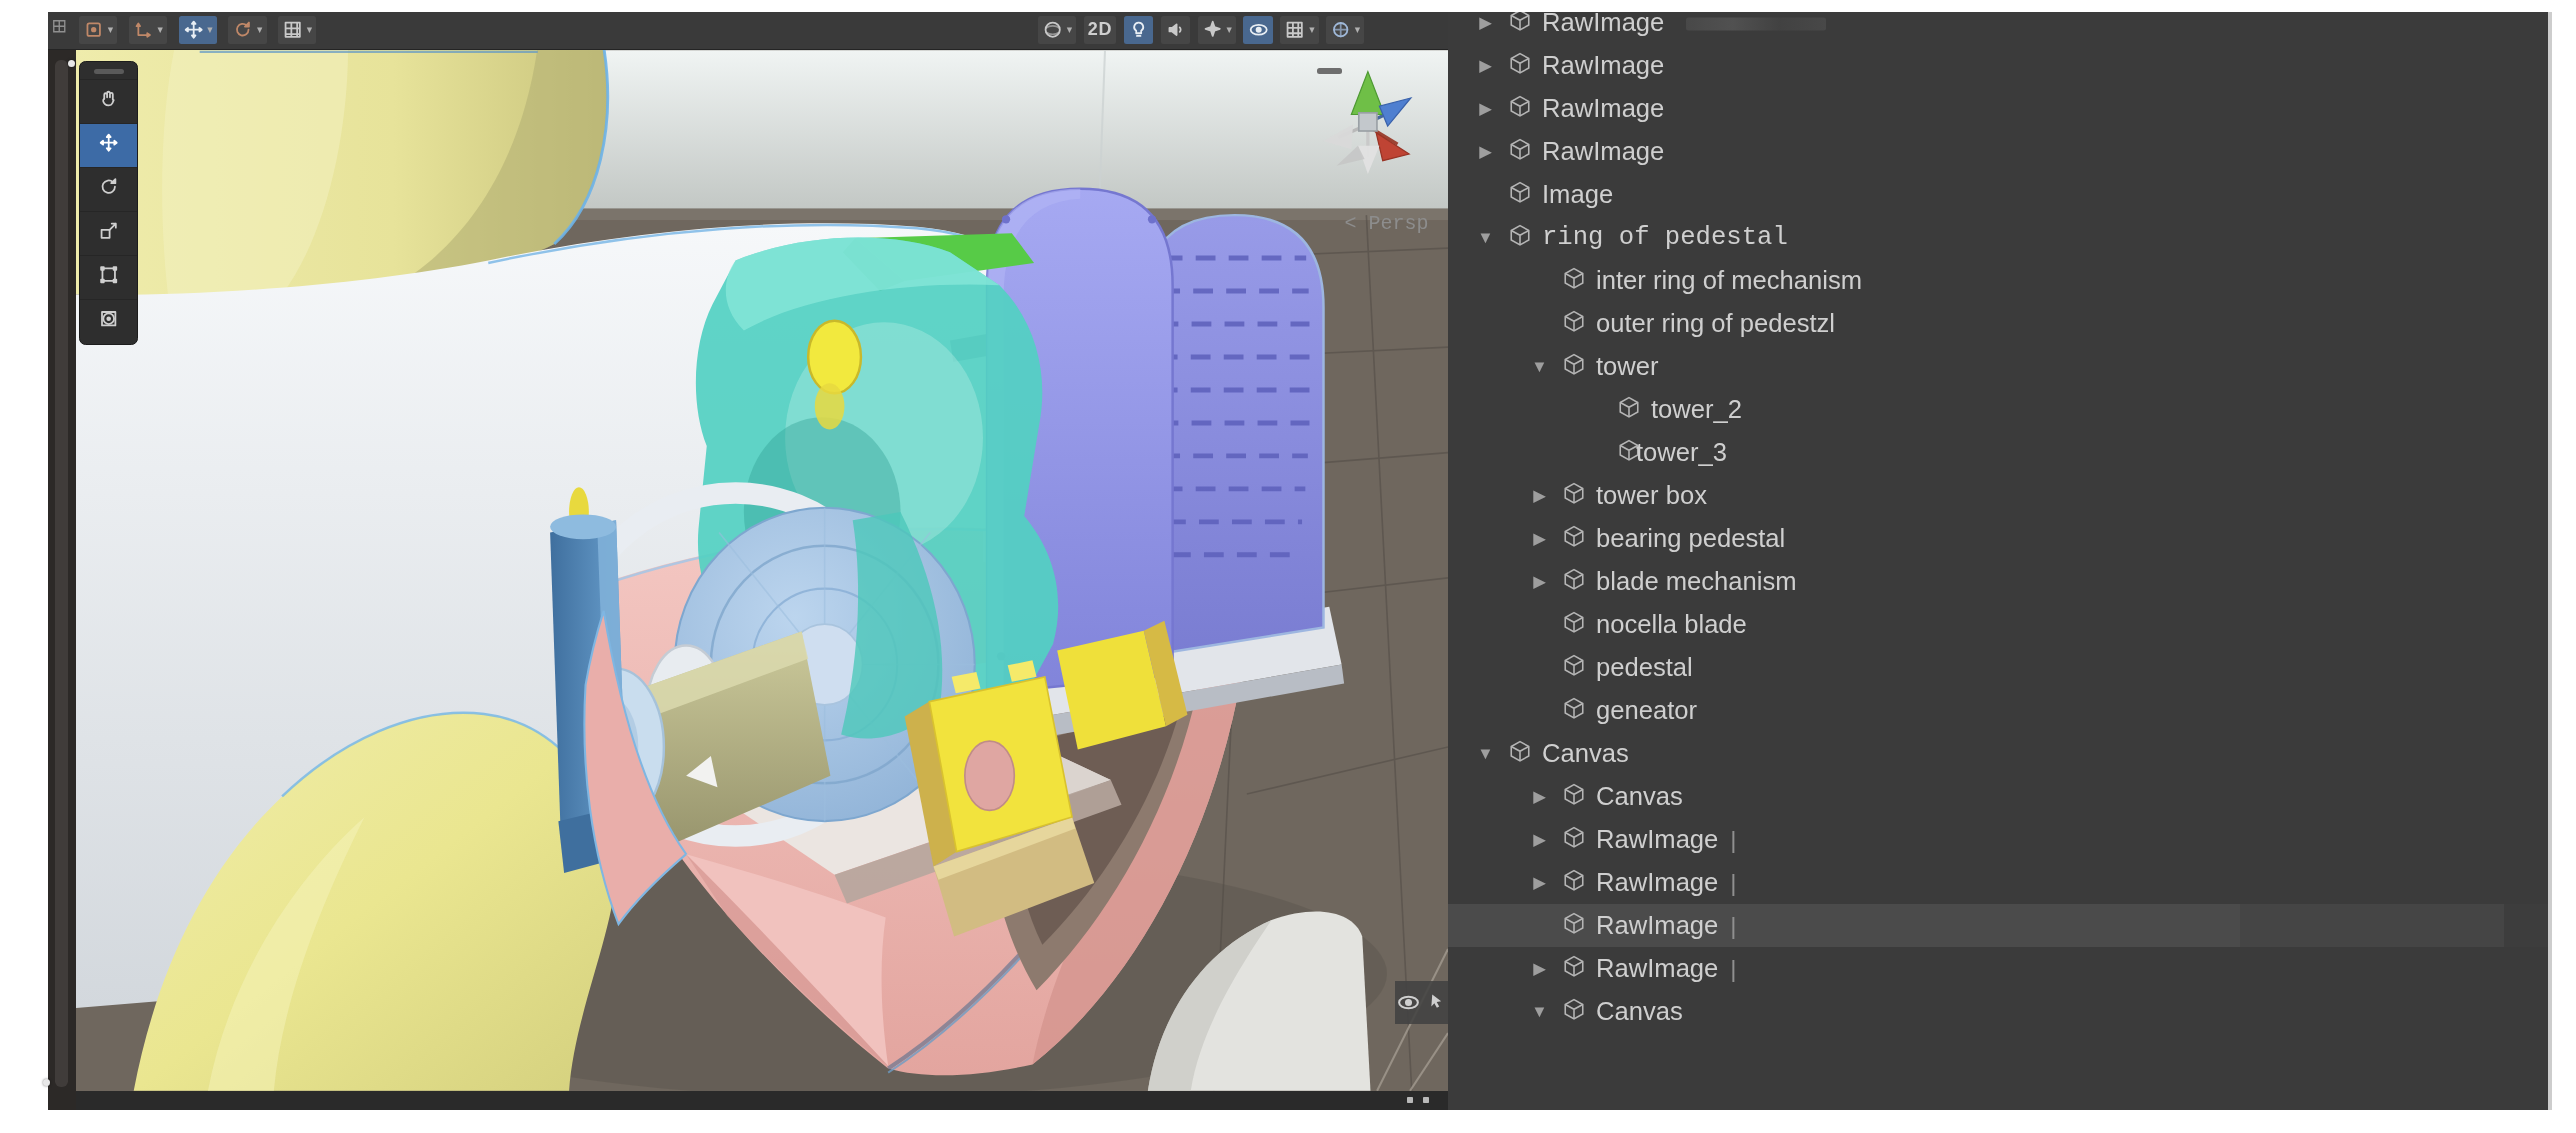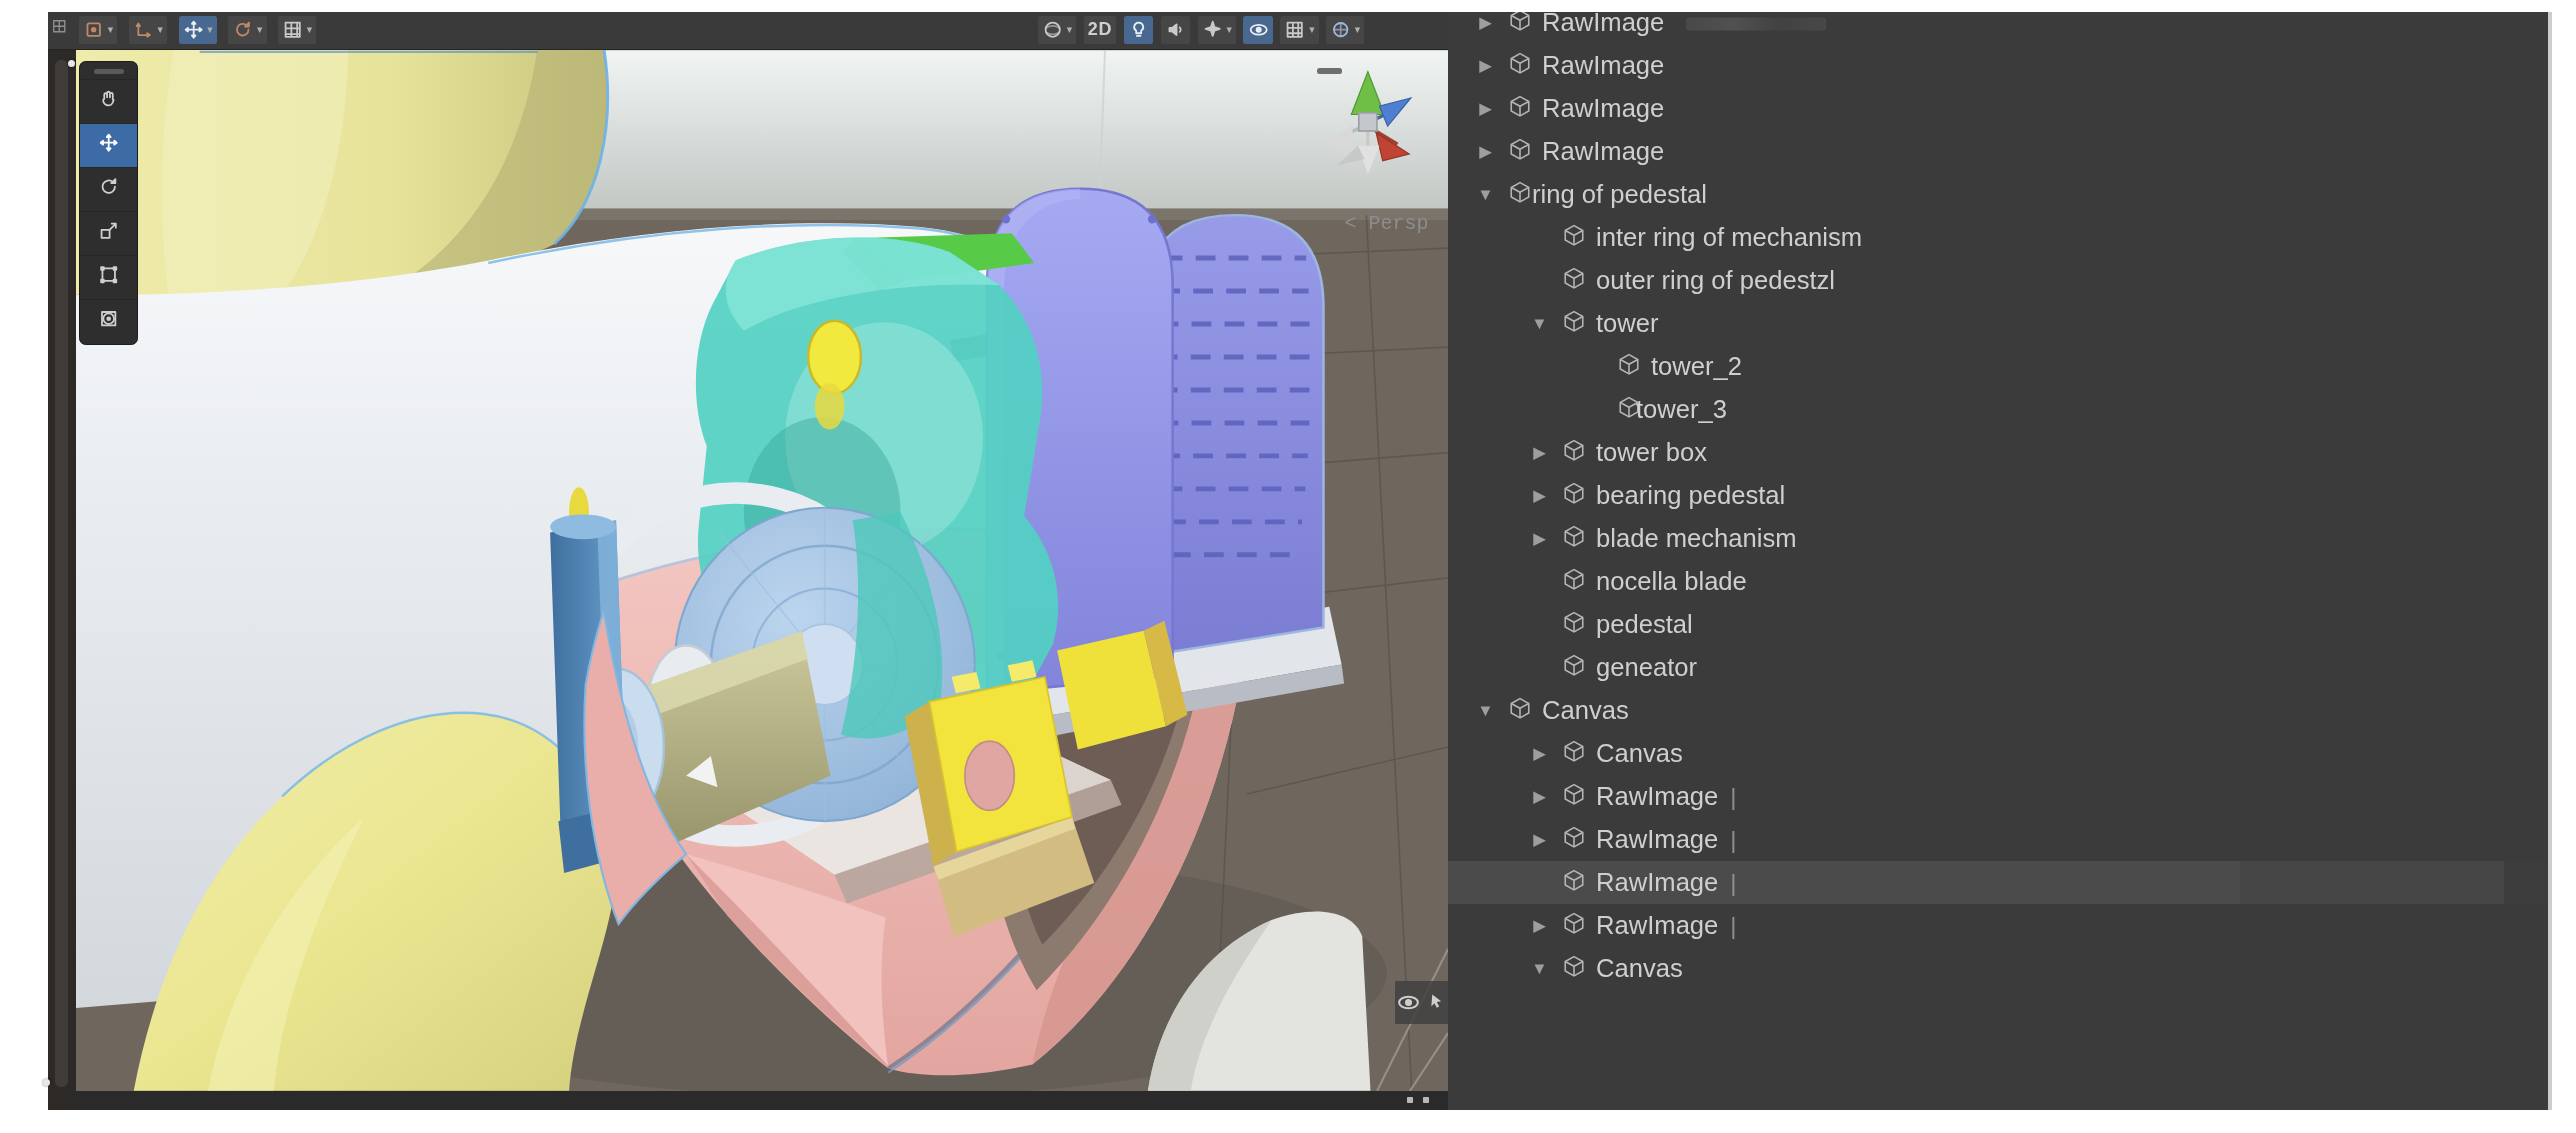--- a/index.html
+++ b/index.html
@@ -491,26 +491,33 @@
           </div>
           <div class="hrow">
             <span class="arrow" style="left: 25px;">▶</span>
             <span class="cube" style="left: 58px;"><svg viewBox="0 0 32 32" width="28" height="28" fill="none" stroke="#b5b5b5" stroke-width="1.8">
                 <path d="M16 3l10 5.5v11L16 25 6 19.5v-11z"></path>
                 <path d="M6 8.5l10 5.5 10-5.5M16 14v11"></path>
               </svg></span>
             <span class="lbl" style="left: 94px;">RawImage</span>
           </div>
           <div class="hrow">
+            <span class="cube" style="left: 58px;"><svg viewBox="0 0 32 32" width="28" height="28" fill="none" stroke="#b5b5b5" stroke-width="1.8">
+                <path d="M16 3l10 5.5v11L16 25 6 19.5v-11z"></path>
+                <path d="M6 8.5l10 5.5 10-5.5M16 14v11"></path>
+              </svg></span>
+            <span class="lbl" style="left: 94px;">Image</span>
+          </div>
+          <div class="hrow">
             <span class="arrow" style="left: 25px;">▼</span>
             <span class="cube" style="left: 58px;"><svg viewBox="0 0 32 32" width="28" height="28" fill="none" stroke="#b5b5b5" stroke-width="1.8">
                 <path d="M16 3l10 5.5v11L16 25 6 19.5v-11z"></path>
                 <path d="M6 8.5l10 5.5 10-5.5M16 14v11"></path>
               </svg></span>
-            <span class="lbl" style="left: 84px;">ring of pedestal</span>
+            <span class="lbl" style="left: 94px; font-family: Liberation Mono, monospace;">ring of pedestal</span>
           </div>
           <div class="hrow">
             <span class="cube" style="left: 112px;"><svg viewBox="0 0 32 32" width="28" height="28" fill="none" stroke="#b5b5b5" stroke-width="1.8">
                 <path d="M16 3l10 5.5v11L16 25 6 19.5v-11z"></path>
                 <path d="M6 8.5l10 5.5 10-5.5M16 14v11"></path>
               </svg></span>
             <span class="lbl" style="left: 148px;">inter ring of mechanism</span>
           </div>
           <div class="hrow">
             <span class="cube" style="left: 112px;"><svg viewBox="0 0 32 32" width="28" height="28" fill="none" stroke="#b5b5b5" stroke-width="1.8">

